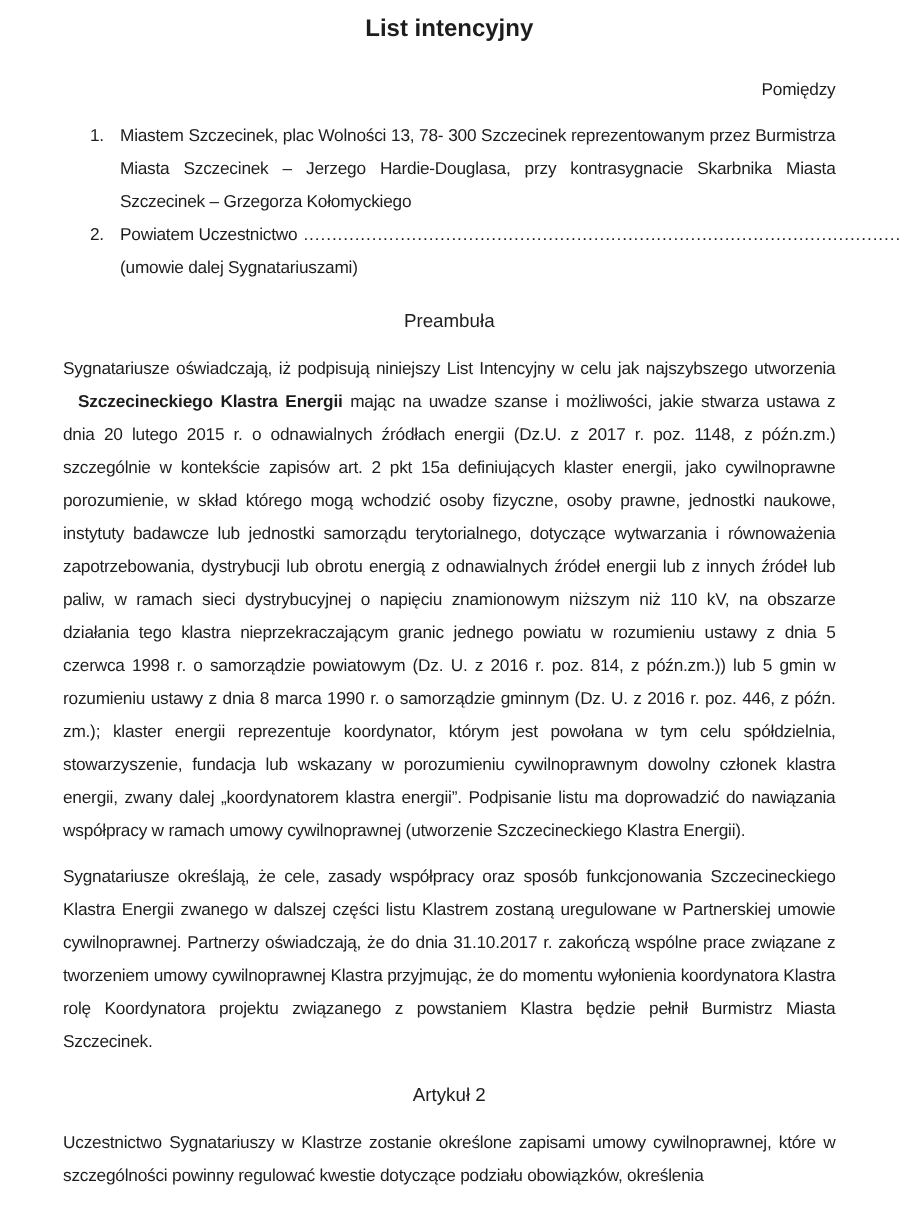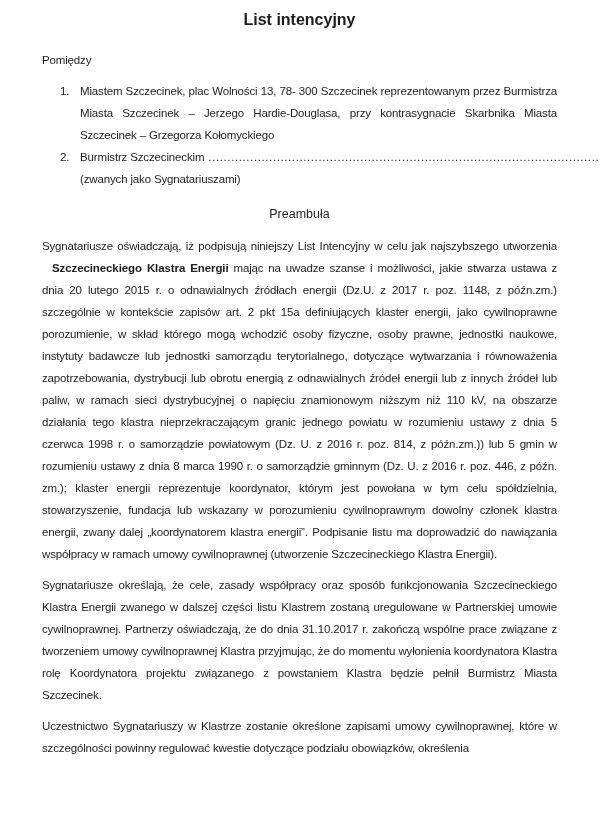--- a/index.html
+++ b/index.html
@@ -26,21 +26,21 @@
   }
   .doc-title {
     font-size: 16px;
     font-weight: bold;
     text-align: center;
     margin: 2px 0 0 0;
     line-height: 24px;
     letter-spacing: 0;
   }
   .center-line {
-    text-align: left;
+    text-align: right;
     margin: 17px 0 0 0;
   }
   .parties {
     margin: 9px 0 0 0;
     padding: 0 0 0 18px;
     list-style: none;
   }
   .party {
     display: flex;
     align-items: flex-start;
@@ -94,31 +94,32 @@
 
   <ol class="parties">
     <li class="party">
       <span class="party-num">1.</span>
       <span class="party-text">Miastem Szczecinek, plac Wolności 13, 78- 300 Szczecinek reprezentowanym przez Burmistrza Miasta Szczecinek – Jerzego Hardie-Douglasa, przy kontrasygnacie Skarbnika Miasta Szczecinek – Grzegorza Kołomyckiego</span>
     </li>
     <li class="party">
       <span class="party-num">2.</span>
       <span class="party-text">
         <span class="dotline">
-          <span class="dotline-label">Burmistrz Szczecineckim</span>
+          <span class="dotline-label">Powiatem Uczestnictwo</span>
           <span class="dots">...........................................................................................................................................................</span>
         </span>
-        <span>(zwanych jako Sygnatariuszami)</span>
+        <span>(umowie dalej Sygnatariuszami)</span>
       </span>
     </li>
   </ol>
 
   <h2 class="section-heading">Preambuła</h2>
 
   <p class="para"><span>Sygnatariusze oświadczają, iż podpisują niniejszy List Intencyjny w celu jak najszybszego utworzenia </span><strong>Szczecineckiego Klastra Energii</strong><span> mając na uwadze szanse i możliwości, jakie stwarza ustawa z dnia 20 lutego 2015 r. o odnawialnych źródłach energii (Dz.U. z 2017 r. poz. 1148, z późn.zm.) szczególnie w kontekście zapisów art. 2 pkt 15a definiujących klaster energii, jako cywilnoprawne porozumienie, w skład którego mogą wchodzić osoby fizyczne, osoby prawne, jednostki naukowe, instytuty badawcze lub jednostki samorządu terytorialnego, dotyczące wytwarzania i równoważenia zapotrzebowania, dystrybucji lub obrotu energią z odnawialnych źródeł energii lub z innych źródeł lub paliw, w ramach sieci dystrybucyjnej o napięciu znamionowym niższym niż 110 kV, na obszarze działania tego klastra nieprzekraczającym granic jednego powiatu w rozumieniu ustawy z dnia 5 czerwca 1998 r. o samorządzie powiatowym (Dz. U. z 2016 r. poz. 814, z późn.zm.)) lub 5 gmin w rozumieniu ustawy z dnia 8 marca 1990 r. o samorządzie gminnym (Dz. U. z 2016 r. poz. 446, z późn. zm.); klaster energii reprezentuje koordynator, którym jest powołana w tym celu spółdzielnia, stowarzyszenie, fundacja lub wskazany w porozumieniu cywilnoprawnym dowolny członek klastra energii, zwany dalej „koordynatorem klastra energii”. Podpisanie listu ma doprowadzić do nawiązania współpracy w ramach umowy cywilnoprawnej (utworzenie Szczecineckiego Klastra Energii).</span></p>
 
 
   <p class="para">Sygnatariusze określają, że cele, zasady współpracy oraz sposób funkcjonowania Szczecineckiego Klastra Energii zwanego w dalszej części listu Klastrem zostaną uregulowane w Partnerskiej umowie cywilnoprawnej. Partnerzy oświadczają, że do dnia 31.10.2017 r. zakończą wspólne prace związane z tworzeniem umowy cywilnoprawnej Klastra przyjmując, że do momentu wyłonienia koordynatora Klastra rolę Koordynatora projektu związanego z powstaniem Klastra będzie pełnił Burmistrz Miasta Szczecinek.</p>
 
+  <h2 class="section-heading">Artykuł 2</h2>
 
   <p class="para">Uczestnictwo Sygnatariuszy w Klastrze zostanie określone zapisami umowy cywilnoprawnej, które w szczególności powinny regulować kwestie dotyczące podziału obowiązków, określenia</p>
 
 </div>
 
 </body></html>

